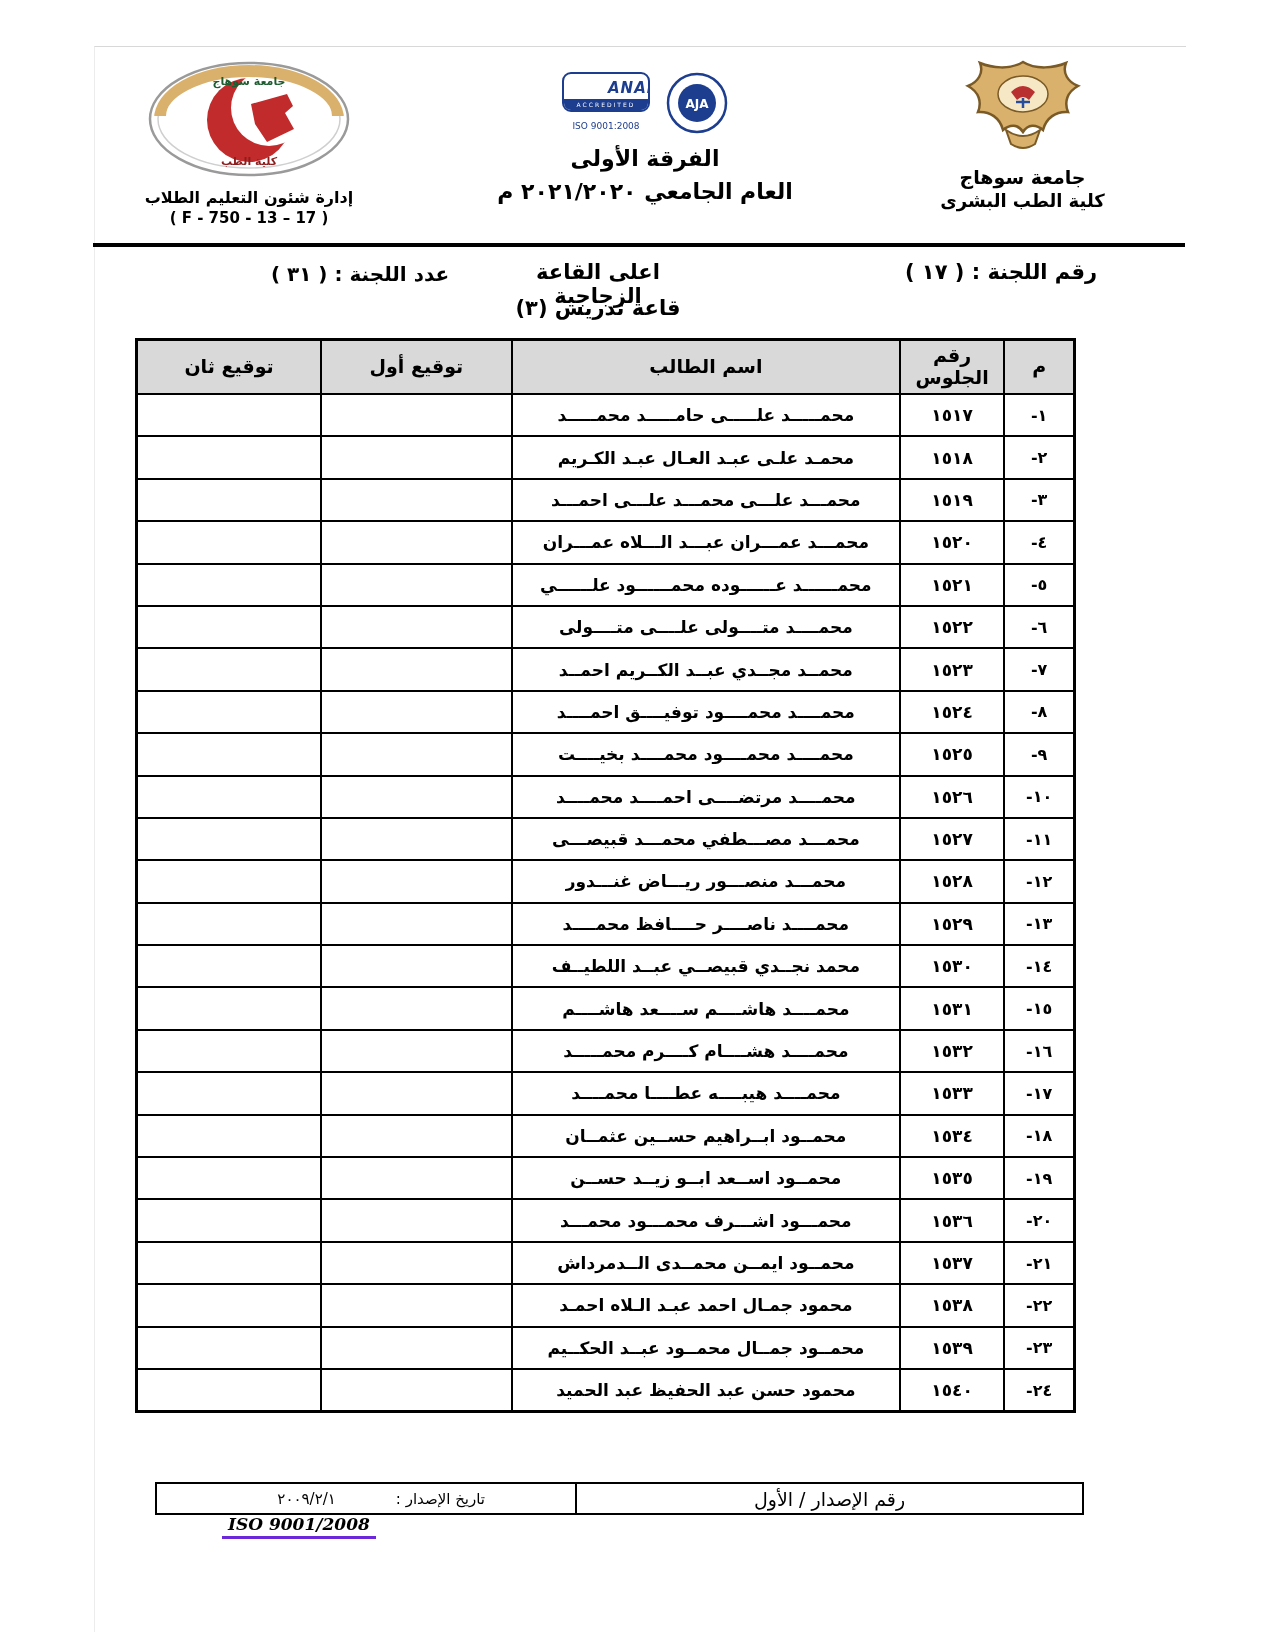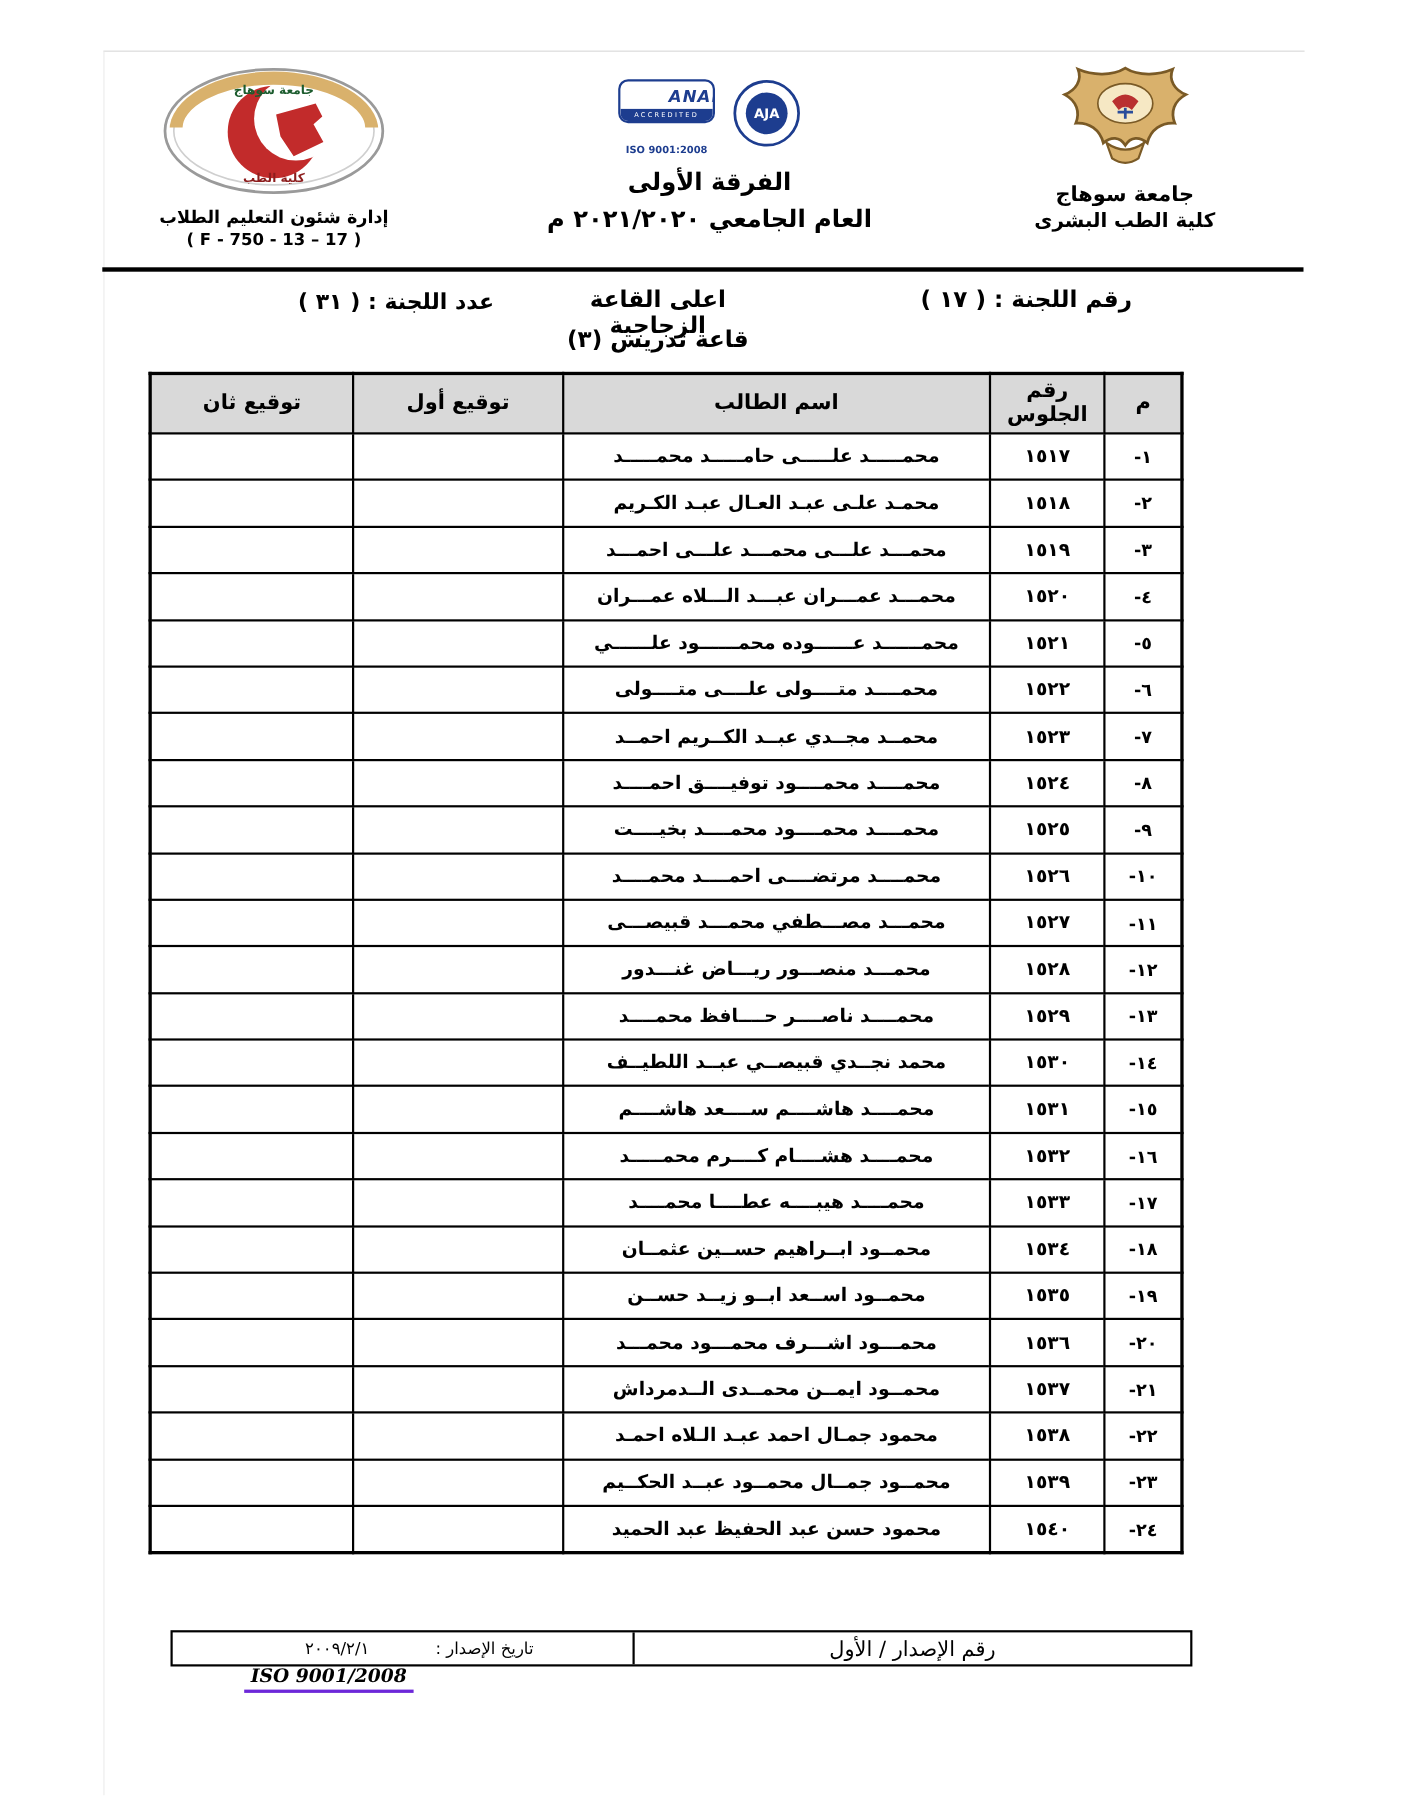--- a/index.html
+++ b/index.html
@@ -14,32 +14,32 @@
   .uni-block{position:absolute;top:56px;left:915px;width:215px;text-align:center;}
   .uni-name{font-size:19px;font-weight:bold;margin-top:10px;}
   .uni-fac{font-size:18px;font-weight:bold;margin-top:2px;}
 
   .center-block{position:absolute;top:72px;left:468px;width:354px;text-align:center;}
   .logo-row{display:flex;justify-content:center;align-items:flex-start;gap:16px;direction:ltr;}
   .anab-wrap{width:88px;}
   .anab-box{border:2px solid #1d3d8f;border-radius:9px;overflow:hidden;background:#fff;}
   .anab-word{color:#1d3d8f;font-weight:bold;font-style:italic;font-size:15px;letter-spacing:1px;padding:5px 0 2px;margin-left:44px;}
   .anab-band{background:#1d3d8f;color:#fff;font-size:6px;letter-spacing:2px;padding:2px 0;}
-  .anab-iso{color:#1d3d8f;font-size:9px;font-weight:bold;margin-top:20px;text-align:center;direction:ltr;}
+  .anab-iso{color:#1d3d8f;font-size:9px;font-weight:normal;margin-top:9px;text-align:center;direction:ltr;}
   .grade{font-size:22px;font-weight:bold;margin-top:12px;}
   .year{font-size:22px;font-weight:bold;margin-top:8px;}
 
   .dept-block{position:absolute;top:60px;left:140px;width:218px;text-align:center;}
   .dept{font-size:16px;font-weight:bold;margin-top:6px;}
   .form-code{font-size:15px;font-weight:bold;direction:ltr;margin-top:2px;}
 
   .rule{position:absolute;top:243px;left:93px;width:1092px;height:4px;background:#000;}
 
   
-  .info-committee{position:absolute;top:260px;left:812px;width:242px;font-size:21px;font-weight:bold;text-align:center;}
+  .info-committee{position:absolute;top:260px;left:880px;width:242px;font-size:21px;font-weight:bold;text-align:center;}
   .info-hall{position:absolute;top:260px;left:492px;width:212px;font-size:21px;font-weight:bold;text-align:center;}
   .info-count{position:absolute;top:262px;left:268px;width:184px;font-size:20px;font-weight:bold;text-align:center;}
   .info-hall2{position:absolute;top:296px;left:492px;width:212px;font-size:21px;font-weight:bold;text-align:center;}
 
   
   .students{position:absolute;top:338px;left:135px;width:941px;border-collapse:collapse;table-layout:fixed;border:3px solid #000;}
   .students th,.students td{border:2px solid #000;padding:0 2px;}
   .students th{background:#d9d9d9;height:52px;font-size:19px;font-weight:bold;line-height:1.15;text-align:center;vertical-align:middle;}
   .students td{height:40.4px;text-align:center;vertical-align:middle;}
   .c-idx{font-size:16px;font-weight:bold;}

